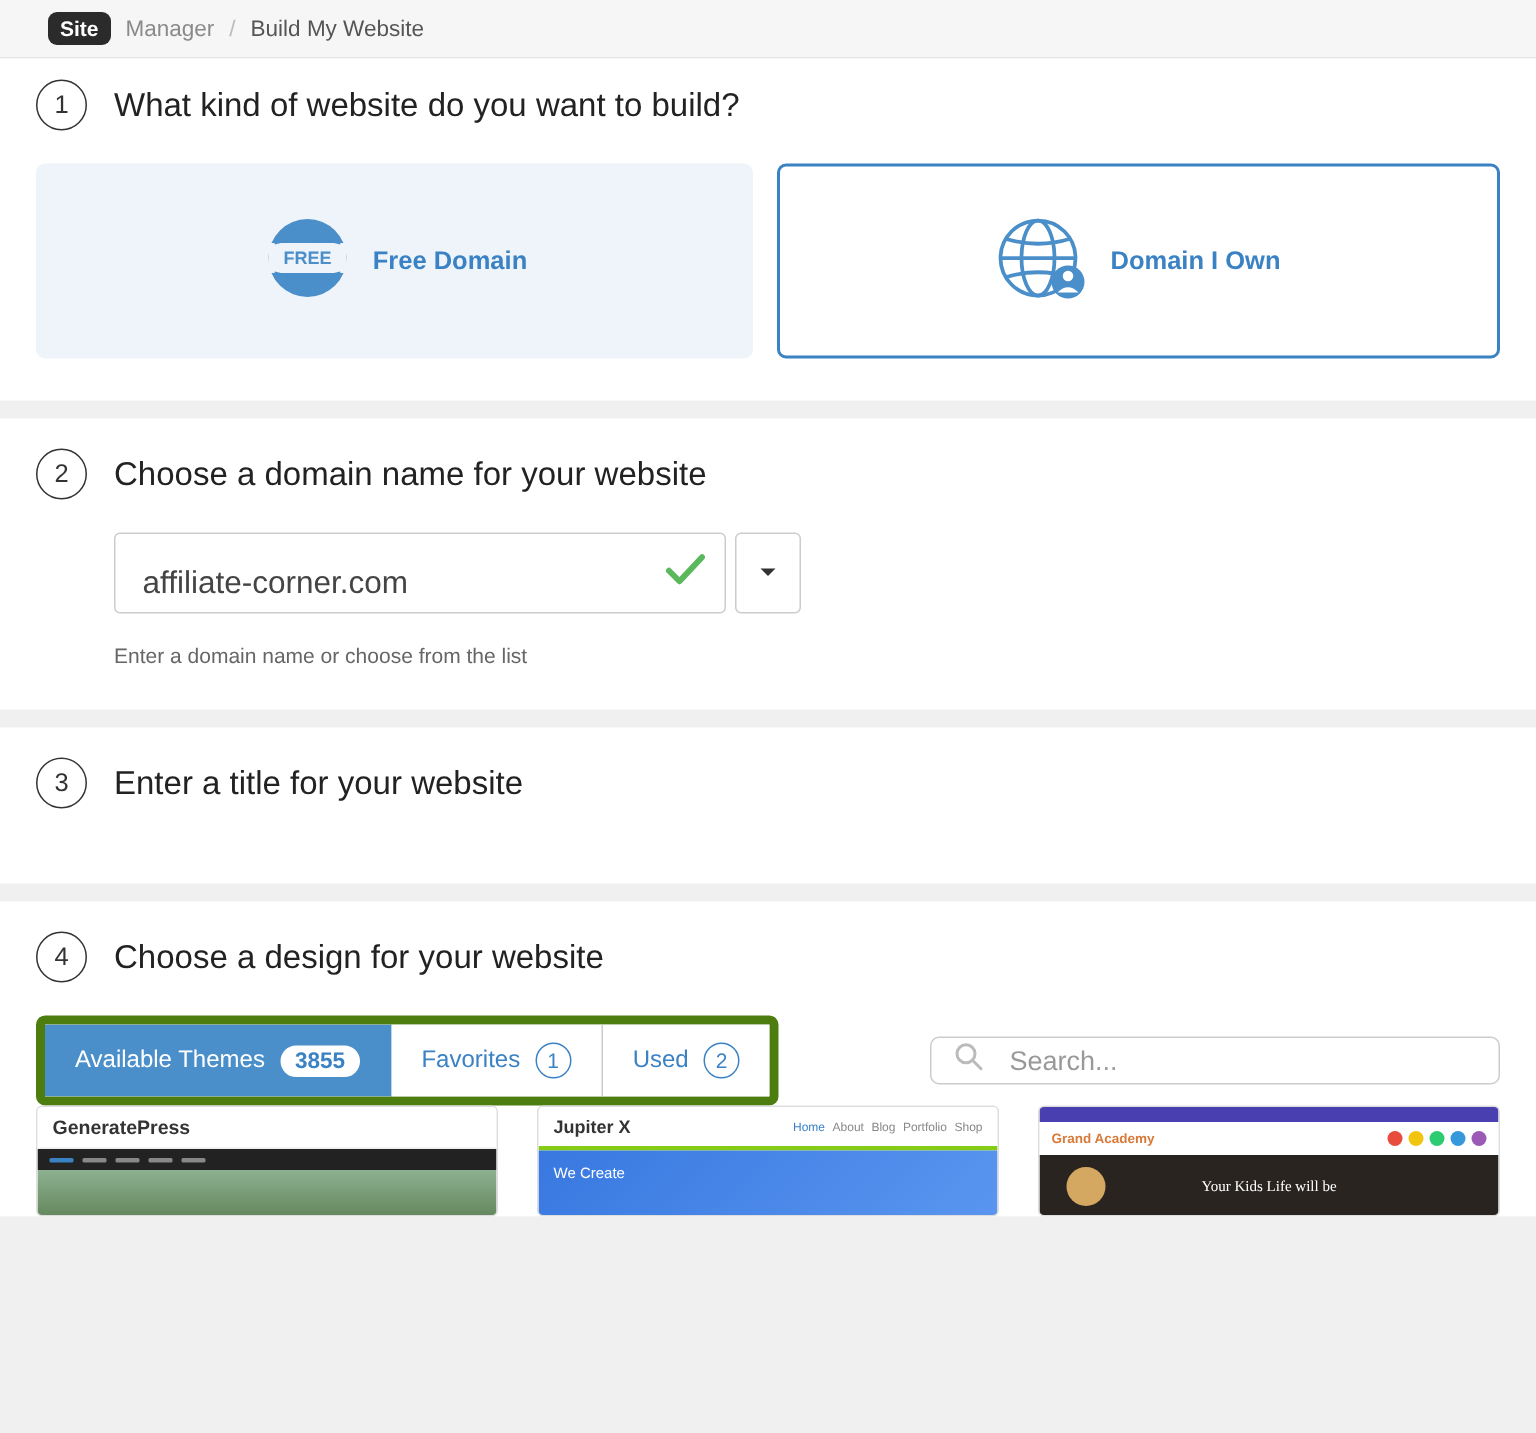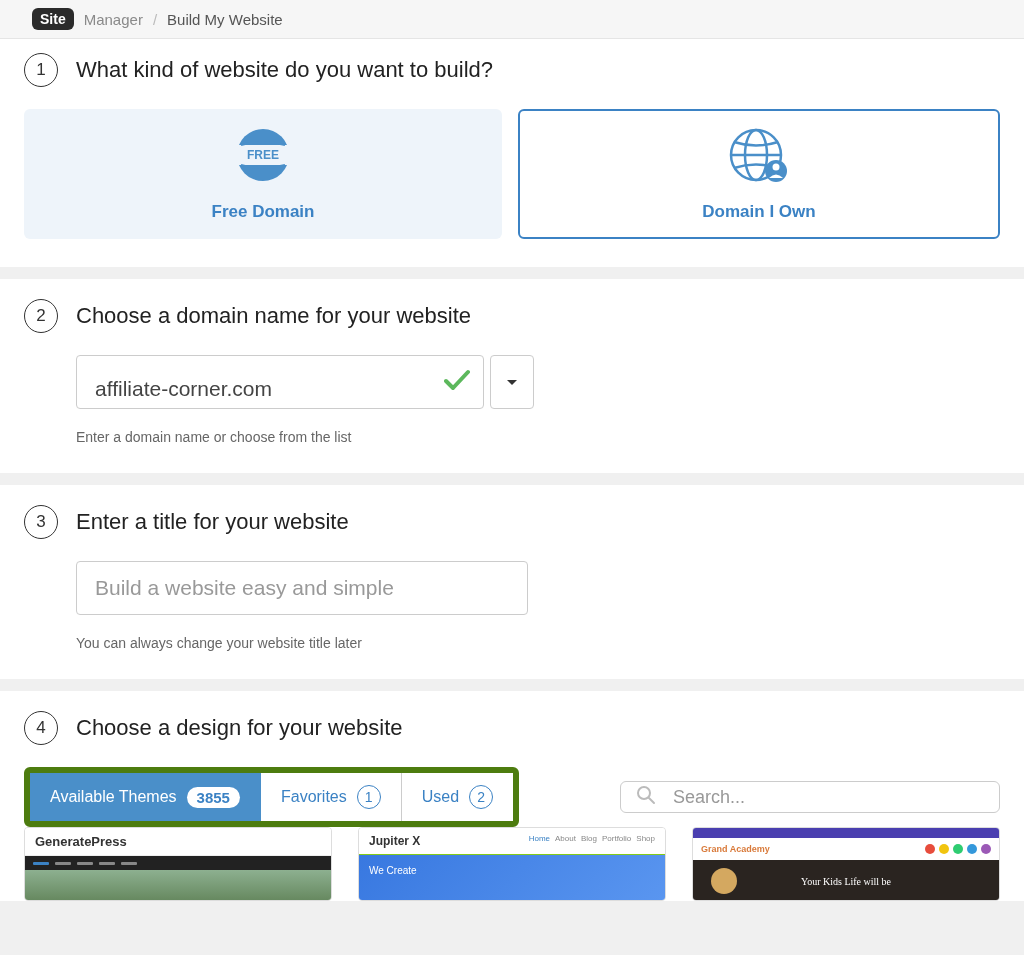--- a/index.html
+++ b/index.html
@@ -51,21 +51,21 @@
   .step-title { font-size: 22px; font-weight: 400; color: #222; }
   .option-row {
     display: flex;
     gap: 16px;
   }
   .option-card {
     flex: 1;
     height: 130px;
     border-radius: 6px;
     display: flex;
-    flex-direction: column;
+    flex-direction: row;
     align-items: center;
     justify-content: center;
     gap: 14px;
     cursor: pointer;
     font-weight: 700;
     font-size: 17px;
   }
   .option-free { background: #eef4fa; color: #3b82c4; }
   .option-own { background: #fff; border: 2px solid #3b82c4; color: #3b82c4; }
   .option-register { background: #eaf5ea; color: #6fb554; }
@@ -182,21 +182,21 @@
     overflow: hidden;
     cursor: pointer;
     position: relative;
     background:#fff;
   }
   .theme-gp-header { background:#fff; padding:6px 10px; font-weight:700; font-size:13px; border-bottom:1px solid #eee;}
   .theme-gp-nav { background:#222; height:14px; display:flex; gap:6px; padding:0 8px; align-items:center;}
   .theme-gp-nav span{ width:16px; height:3px; background:#888; border-radius:1px;}
   .theme-gp-nav span:first-child{ background:#3b82c4; }
   .theme-gp-hero { background: linear-gradient(#8db090,#5a7c50); height: 40px; }
-  .theme-jx-header { background:#fff; padding:6px 10px; display:flex; justify-content:space-between; align-items:flex-start; font-size:11px; border-bottom:1px solid #84cc16;}
+  .theme-jx-header { background:#fff; padding:6px 10px; display:flex; justify-content:space-between; align-items:center; font-size:11px; border-bottom:3px solid #84cc16;}
   .theme-jx-logo { font-weight:700; font-size:12px; }
   .theme-jx-nav { display:flex; gap:5px; color:#888; font-size:8px;}
   .theme-jx-nav span:first-child{ color:#3b82c4; }
   .theme-jx-hero { background: linear-gradient(135deg,#3878e0,#5a96f0); height: 48px; padding:10px; color:#fff; font-size:10px; font-weight:400;}
   .theme-ga-top { background:#4a3fb0; height:10px; }
   .theme-ga-header { background:#fff; height:22px; display:flex; align-items:center; justify-content:space-between; padding:0 8px;}
   .theme-ga-logo { color:#d97a3a; font-size:9px; font-weight:700; }
   .theme-ga-dots { display:flex; gap:4px; }
   .theme-ga-dots span{ width:10px; height:10px; border-radius:50%; }
   .theme-ga-hero { background:#2a2420; height:42px; position:relative; display:flex; align-items:center; justify-content:center; color:#fff; font-size:10px; font-family: cursive;}
@@ -273,24 +273,20 @@
     </div>
     <div class="helper-text">Enter a domain name or choose from the list</div>
   </div>
 </div>
 
 <div class="panel">
   <div class="step-header">
     <div class="step-circle">3</div>
     <div class="step-title">Enter a title for your website</div>
   </div>
-  <div class="step-indent">
-    <input class="title-input" placeholder="Build a website easy and simple" style="">
-    <div class="helper-text">You can always change your website title later</div>
-  </div>
 </div>
 
 <div class="panel" style="padding-bottom:0; margin-bottom:0;">
   <div class="step-header">
     <div class="step-circle">4</div>
     <div class="step-title">Choose a design for your website</div>
   </div>
 
   <div class="tabs-row">
     <div class="tabs">

